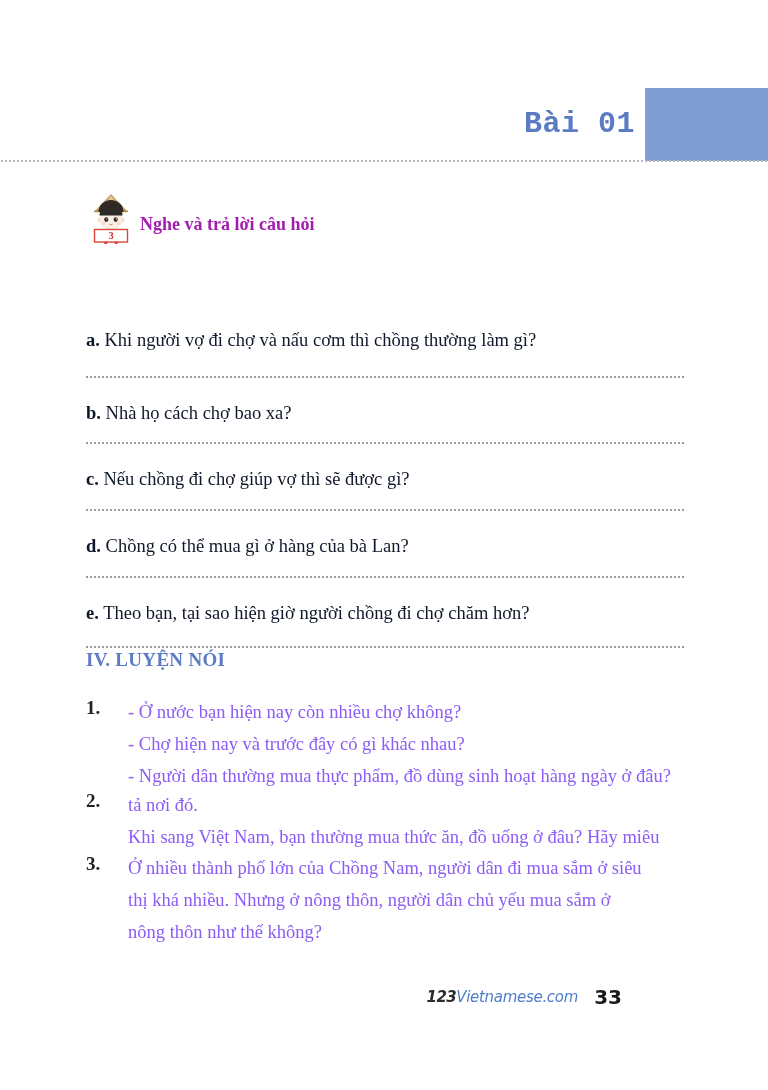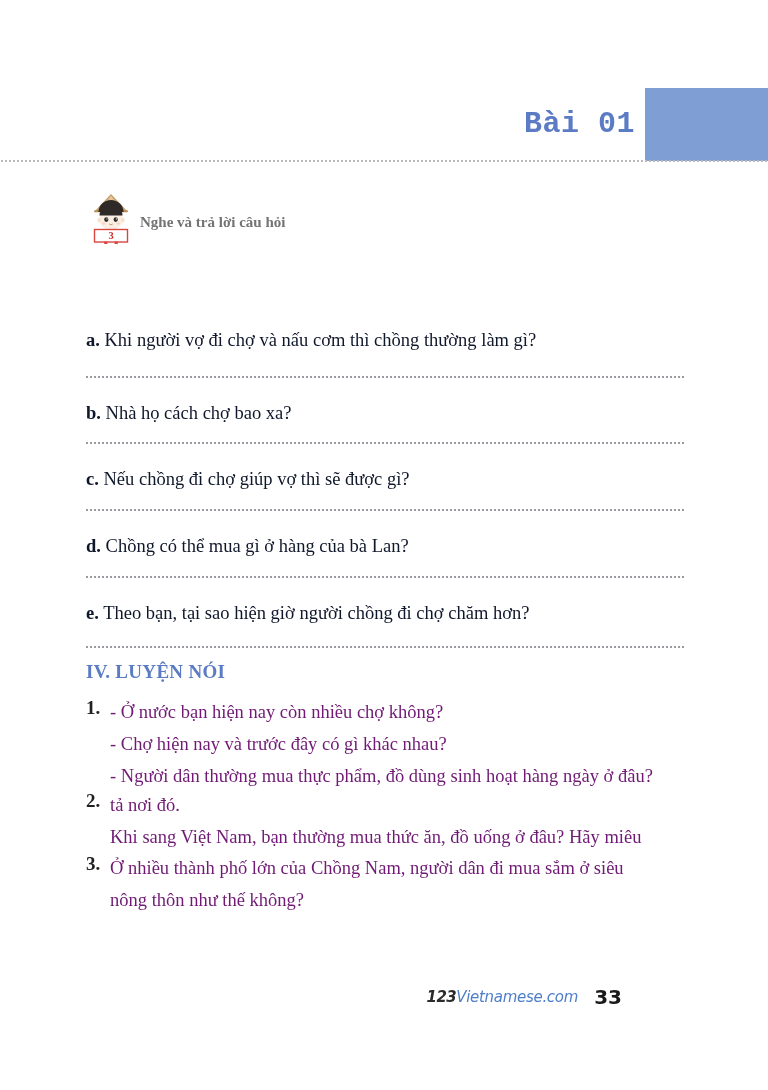--- a/index.html
+++ b/index.html
@@ -73,22 +73,22 @@
     top: 2px;
     width: 46px;
     height: 52px;
   }
   #listen-heading {
     position: absolute;
     left: 140px;
     top: 24px;
     font-family: "Liberation Serif", serif;
     font-weight: bold;
-    font-size: 15px;
-    color: #737373;
+    font-size: 18px;
+    color: #a21caf;
     white-space: nowrap;
   }
 
   .qa-block { position: relative; }
   .question {
     position: absolute;
     left: 86px;
     width: 600px;
     font-size: 18.5px;
     line-height: 1.25;
@@ -112,42 +112,41 @@
   #speaking-heading {
     position: absolute;
     left: 86px;
     top: 649px;
     font-family: "Liberation Serif", serif;
     font-weight: bold;
     font-size: 19px;
     letter-spacing: 0.3px;
     color: #5b7cc4;
     white-space: nowrap;
-    margin-top: 12px;
   }
   .task {
     position: absolute;
     left: 86px;
     width: 610px;
   }
   .task-num {
     position: absolute;
     left: 0;
     top: 0;
     width: 26px;
     text-align: left;
     font-weight: bold;
     font-size: 19px;
     color: #231f20;
   }
   .task-body {
-    margin-left: 24px;
+    margin-left: 42px;
     font-size: 18.5px;
     line-height: 1.72;
-    color: #701a75;
+    color: #8b5cf6;
   }
   .task-body .sub-line { white-space: nowrap; }
   .task-body p { margin: 0; }
 
   
   #footer {
     position: absolute;
     left: 0;
     top: 988px;
     width: 670px;
@@ -282,20 +281,21 @@
   <div class="task-body">
     <p>tả nơi đó.</p>
     <p>Khi sang Việt Nam, bạn thường mua thức ăn, đồ uống ở đâu? Hãy miêu</p>
   </div>
 </div>
 
 <div class="task" style="top:853px">
   <div class="task-num">3.</div>
   <div class="task-body">
     <p>Ở nhiều thành phố lớn của Chồng Nam, người dân đi mua sắm ở siêu</p>
+    <p>thị khá nhiều. Nhưng ở nông thôn, người dân chủ yếu mua sắm ở</p>
     <p>nông thôn như thế không?</p>
   </div>
 </div>
 
 <div id="footer">
   <div id="site-logo">
     <span class="logo-123">123</span><span class="logo-name">Vietnamese.com</span>
   </div>
   <div id="page-number">33</div>
 </div>

